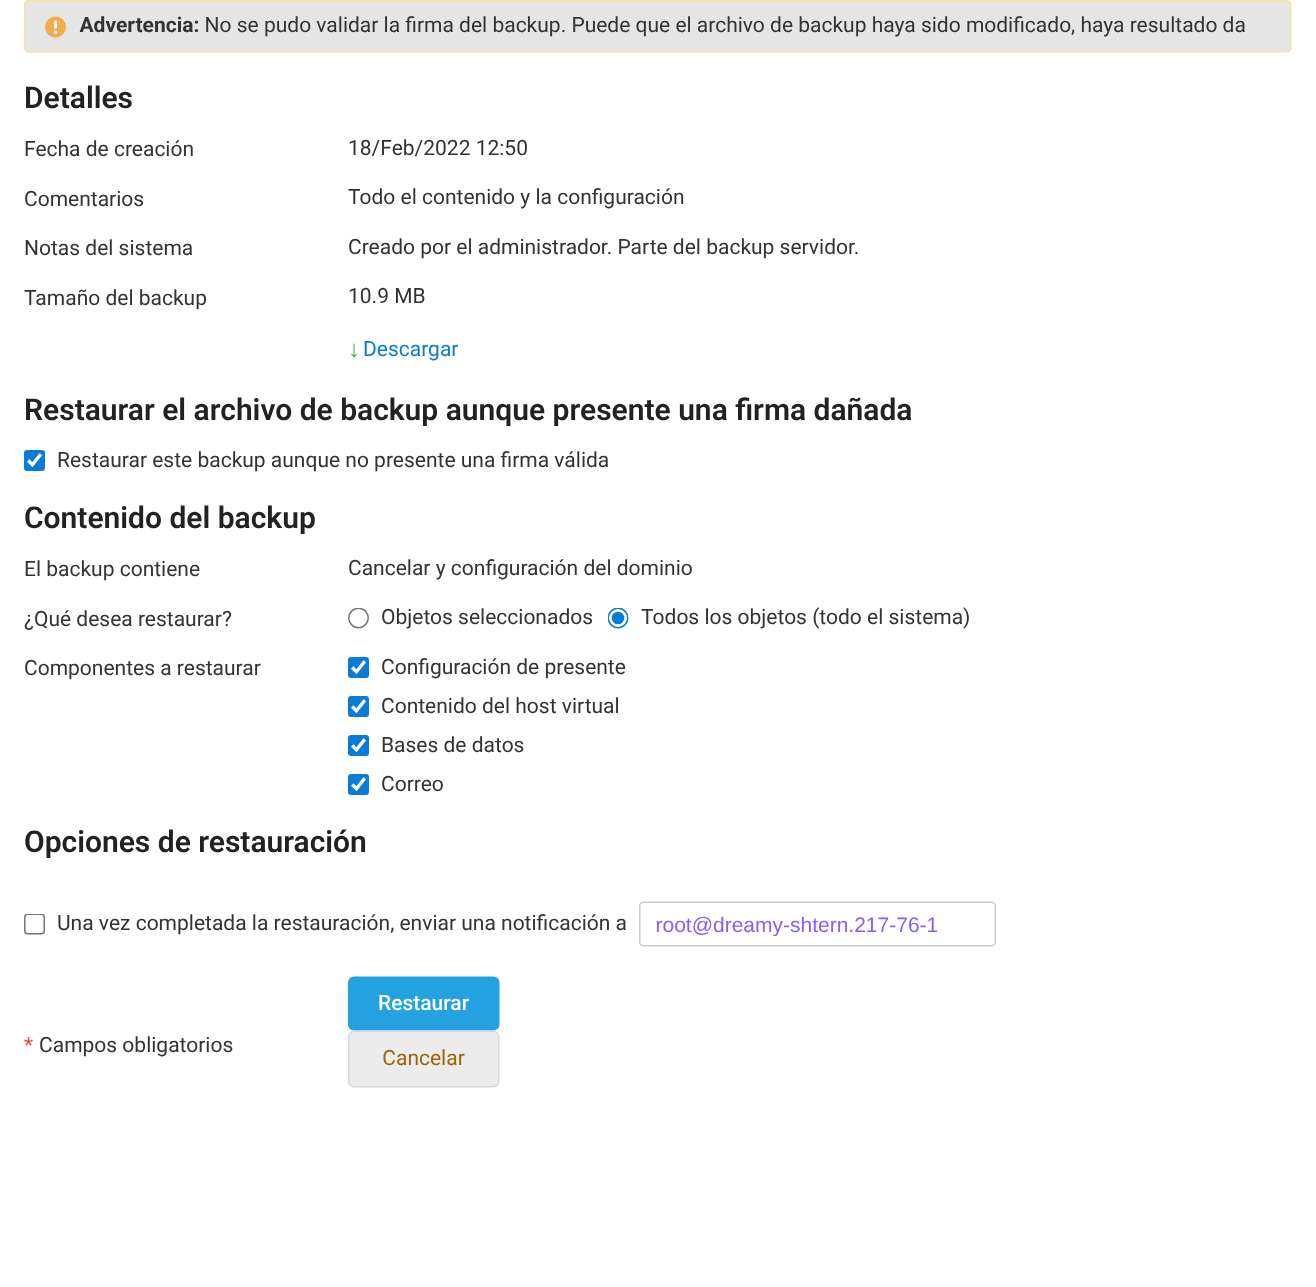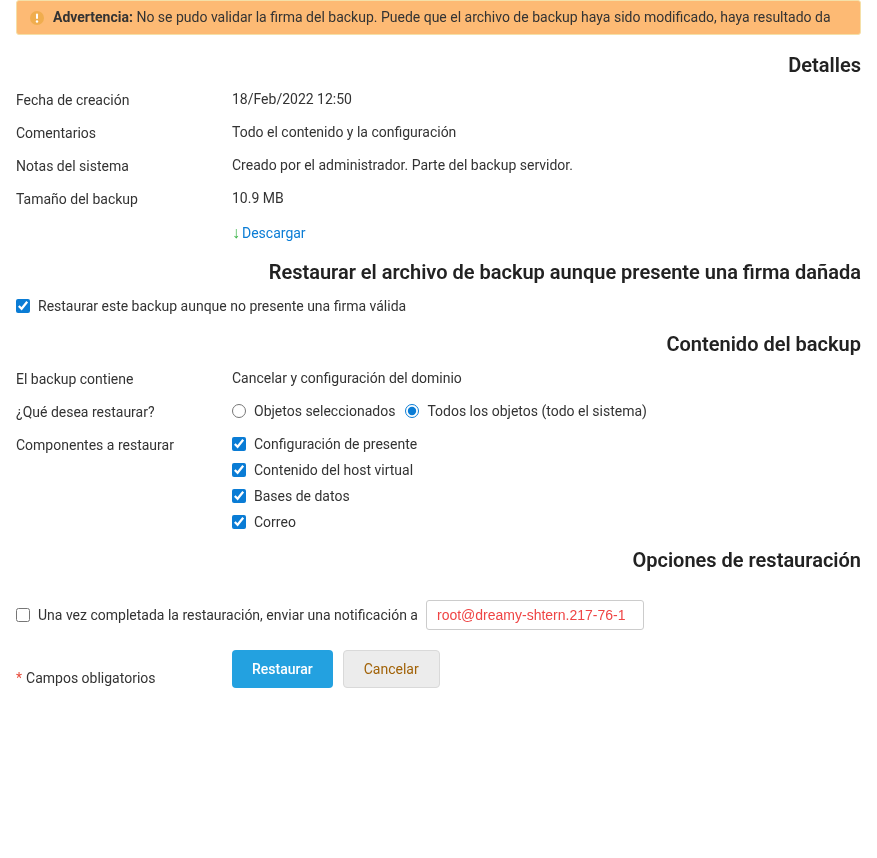--- a/index.html
+++ b/index.html
@@ -9,21 +9,21 @@
   }
   body {
     font-family: -apple-system, BlinkMacSystemFont, "Segoe UI", Roboto, "Helvetica Neue", Arial, sans-serif;
     font-size: 14px;
     color: #333;
     background: #fff;
     width: 877px;
     padding: 0 16px 24px 16px;
   }
   .warning-banner {
-    background: #fdba74;
+    background: #e5e5e5;
     border: 1px solid #f5e0a8;
     border-radius: 3px;
     padding: 8px 12px;
     margin-bottom: 18px;
     display: flex;
     align-items: flex-start;
     gap: 8px;
     overflow: hidden;
     white-space: nowrap;
   }
@@ -38,21 +38,20 @@
     overflow: hidden;
   }
   .warning-label {
     font-weight: 700;
   }
   h2 {
     font-size: 20px;
     font-weight: 600;
     color: #222;
     margin: 18px 0 14px 0;
-    text-align: right;
   }
   .form-row {
     display: flex;
     align-items: flex-start;
     margin-bottom: 16px;
   }
   .form-label {
     width: 216px;
     flex-shrink: 0;
     color: #333;
@@ -113,36 +112,36 @@
     align-items: center;
     gap: 8px;
     margin-bottom: 20px;
     margin-top: 28px;
   }
   input[type="text"] {
     border: 1px solid #ccc;
     border-radius: 3px;
     padding: 6px 10px;
     font-size: 14px;
-    color: #ef4444;
-    width: 218px;
+    color: #8b5cf6;
+    width: 238px;
     background: #fff;
   }
   .required-note {
     display: flex;
     align-items: flex-start;
     margin-top: 8px;
   }
   .asterisk {
     color: #e74c3c;
     margin-right: 4px;
   }
   .button-row {
     display: flex;
-    gap: 10px;
+    flex-direction: column;
   }
   .btn {
     border: none;
     border-radius: 4px;
     padding: 10px 20px;
     font-size: 14px;
     cursor: pointer;
     font-family: inherit;
   }
   .btn-primary {

